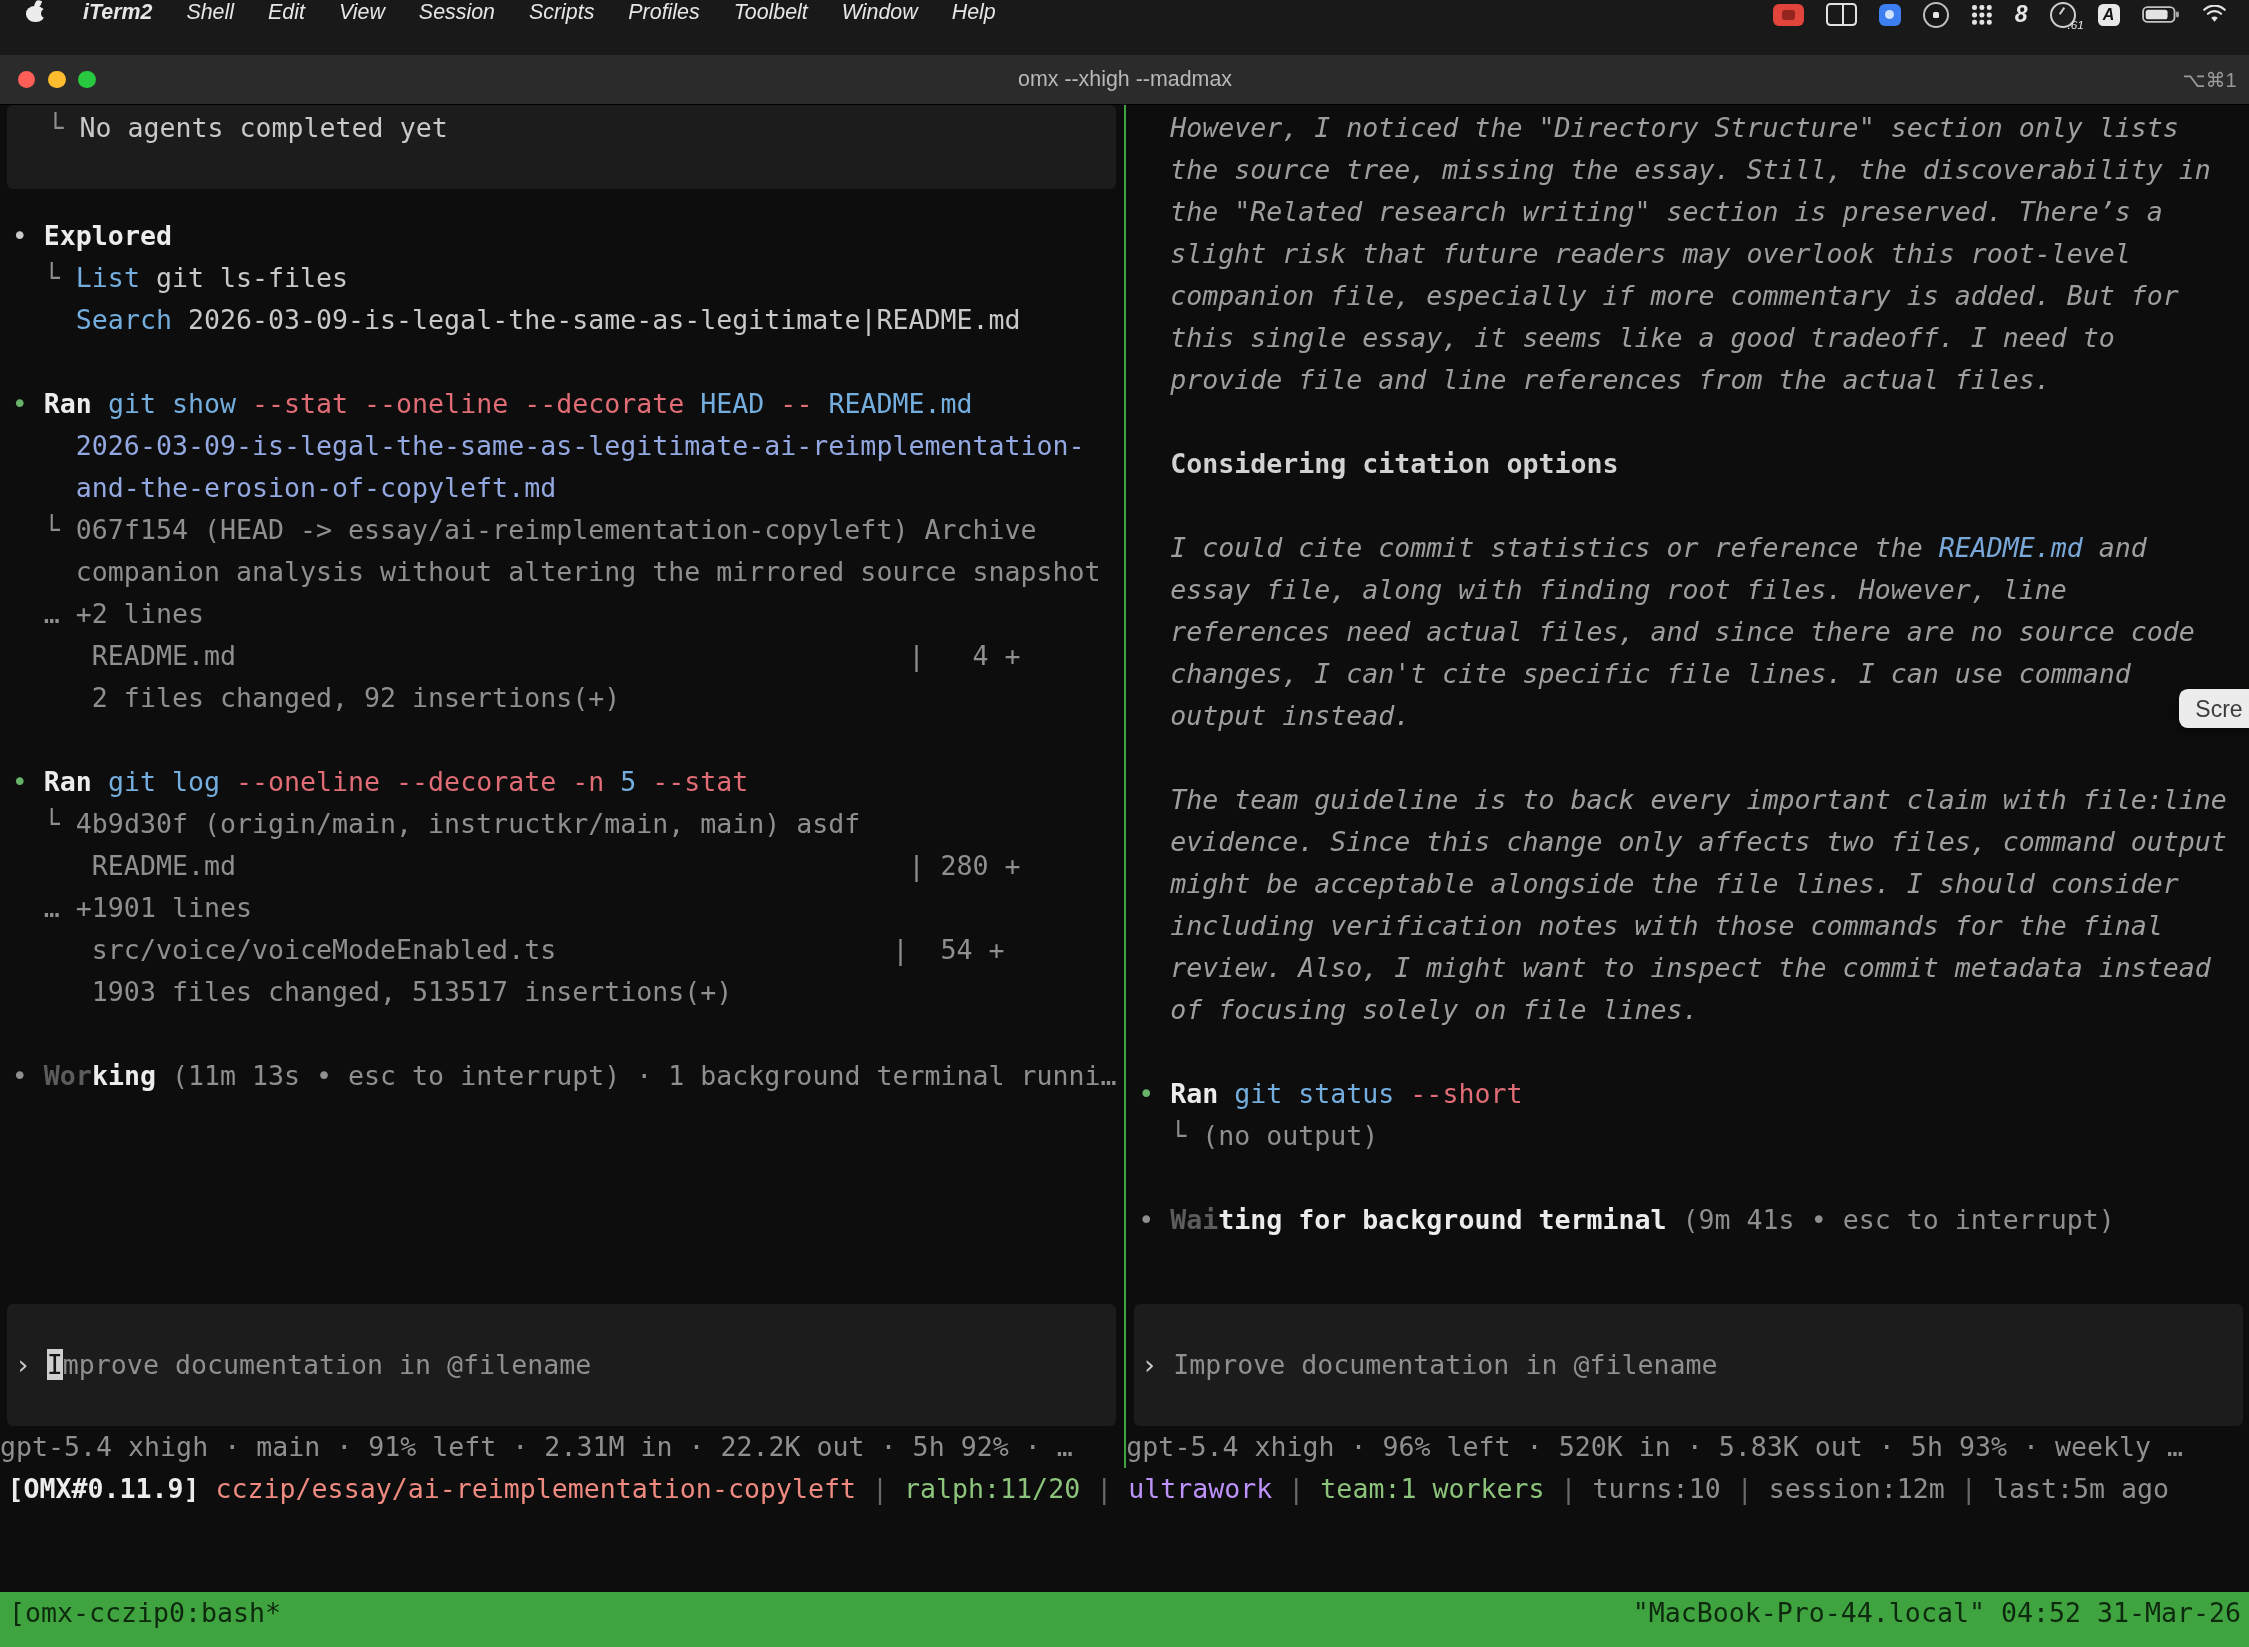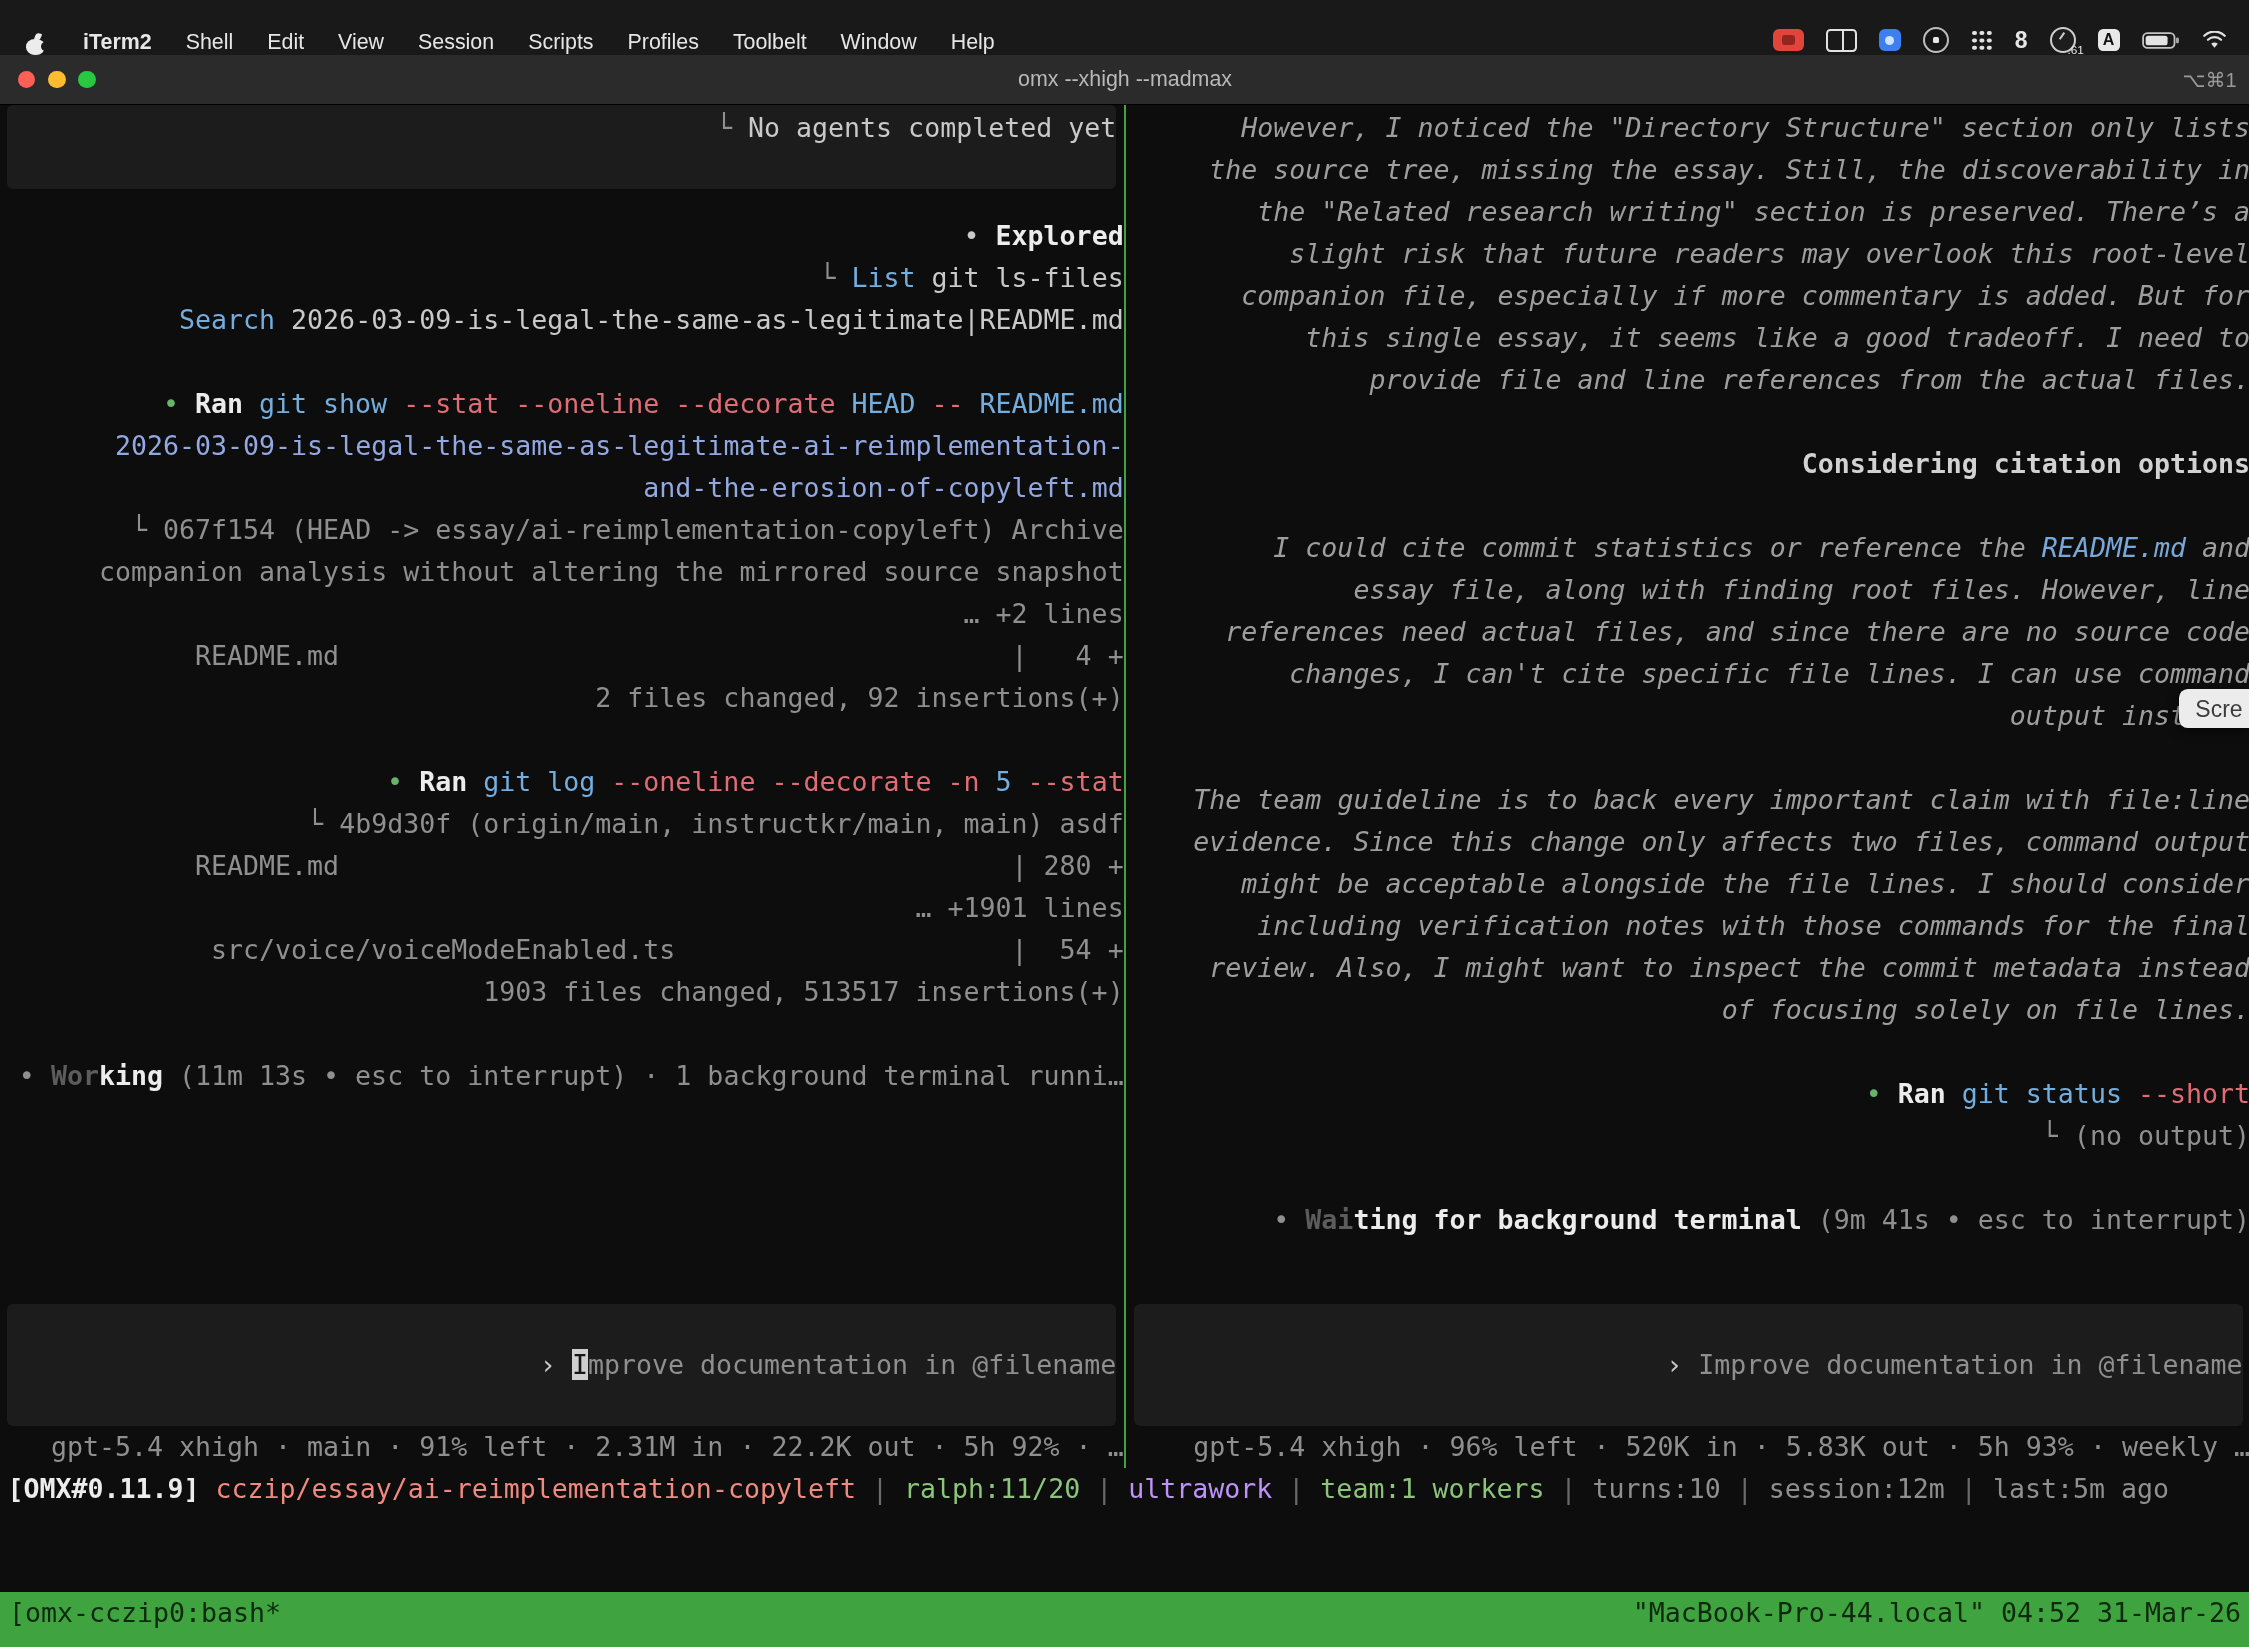--- a/index.html
+++ b/index.html
@@ -1,21 +1,21 @@
 <!DOCTYPE html>
 <html style="font-size:11.8px"><head>
 <meta charset="utf-8">
 <style>
   html,body{margin:0;padding:0;background:#000;}
   body{width:2250px;height:1648px;overflow:hidden;font-family:"DejaVu Sans Mono",monospace;}
   .app{position:relative;width:2250px;height:1648px;background:#0d0d0d;overflow:hidden;}
 
   
-  .menu-bar{height:55px;background:#191919;display:flex;align-items:flex-end;padding:0 19px;
-    color:#e6e6e6;font-family:"Liberation Sans",sans-serif;font-size:21.4px;}
+  .menu-bar{height:55px;background:#191919;display:flex;align-items:flex-start;padding:0 19px;
+    color:#e6e6e6;font-family:"Liberation Sans",sans-serif;font-size:21.4px;font-style:italic;}
   .apple-icon{position:relative;width:19px;height:22px;margin:0 20.7px 0 7.4px;}
   .apple-icon .body{position:absolute;left:0;top:5.9px;width:19px;height:16px;background:#ececec;border-radius:46% 46% 48% 48%;}
   .apple-icon .leaf{position:absolute;left:8.9px;top:0;width:5.9px;height:7.4px;background:#ececec;border-radius:60% 0 60% 0;transform:rotate(20deg);}
   .apple-icon .bite{position:absolute;right:-4.4px;top:8.9px;width:8.9px;height:8.9px;background:#191919;border-radius:50%;}
   .menu-item{padding:0 17px;white-space:nowrap;}
   .menu-item.app-name{font-weight:bold;}
   .menu-right{margin-left:auto;display:flex;align-items:center;gap:22px;padding-right:4.4px;}
   .mr-icon{display:flex;align-items:center;justify-content:center;position:relative;height:29.5px;}
   .rec{width:31px;height:22px;background:#e0443a;border-radius:5.9px;display:flex;align-items:center;justify-content:center;}
   .rec i{display:block;width:13.3px;height:10.3px;background:#93251e;border-radius:3px;}
@@ -39,21 +39,21 @@
     font-family:"Liberation Sans",sans-serif;gap:8px;}
   .traffic{display:flex;gap:12.5px;padding-left:17.7px;}
   .tdot{width:17.7px;height:17.7px;border-radius:50%;}
   .tdot.red{background:#ff5f57}.tdot.yellow{background:#febc2e}.tdot.green{background:#28c840}
   .win-title{position:absolute;left:50%;transform:translateX(-50%);color:#b9b9b9;font-size:21.4px;}
   .win-shortcut{margin-left:auto;color:#9a9a9a;font-size:20px;padding-right:13.3px;}
 
   
   .terminal{height:1487px;display:flex;flex-direction:column;background:#0d0d0d;font-size:26.6px;line-height:42px;color:#c9c9c9;}
   .panes{display:flex;height:1363px;}
-  .pane{width:1257px;display:flex;flex-direction:column;overflow:hidden;text-align:right;}
+  .pane{width:1257px;display:flex;flex-direction:column;overflow:hidden;}
   .divider{width:3px;background:#3fa33f;}
   .panel{background:#1c1c1c;border-radius:5.9px;margin:0 7.4px;}
   .top-panel{padding:1.5px 0 40px 40px;}
   .ralph-panel{margin-top:8.9px;padding:34px 0 34px 7.4px;}
   .tbody{padding:26.6px 0 0 11.8px;}
   .pane.right .tbody{padding:1.5px 0 0 11.8px;}
   .tl{white-space:pre;height:42px;overflow:hidden;}
   .input-panel{margin:0 7.4px;margin-top:auto;padding:40px 0 40px 7.4px;}
   .status-line{height:42px;color:#8f8f8f;white-space:pre;overflow:hidden;}
 

